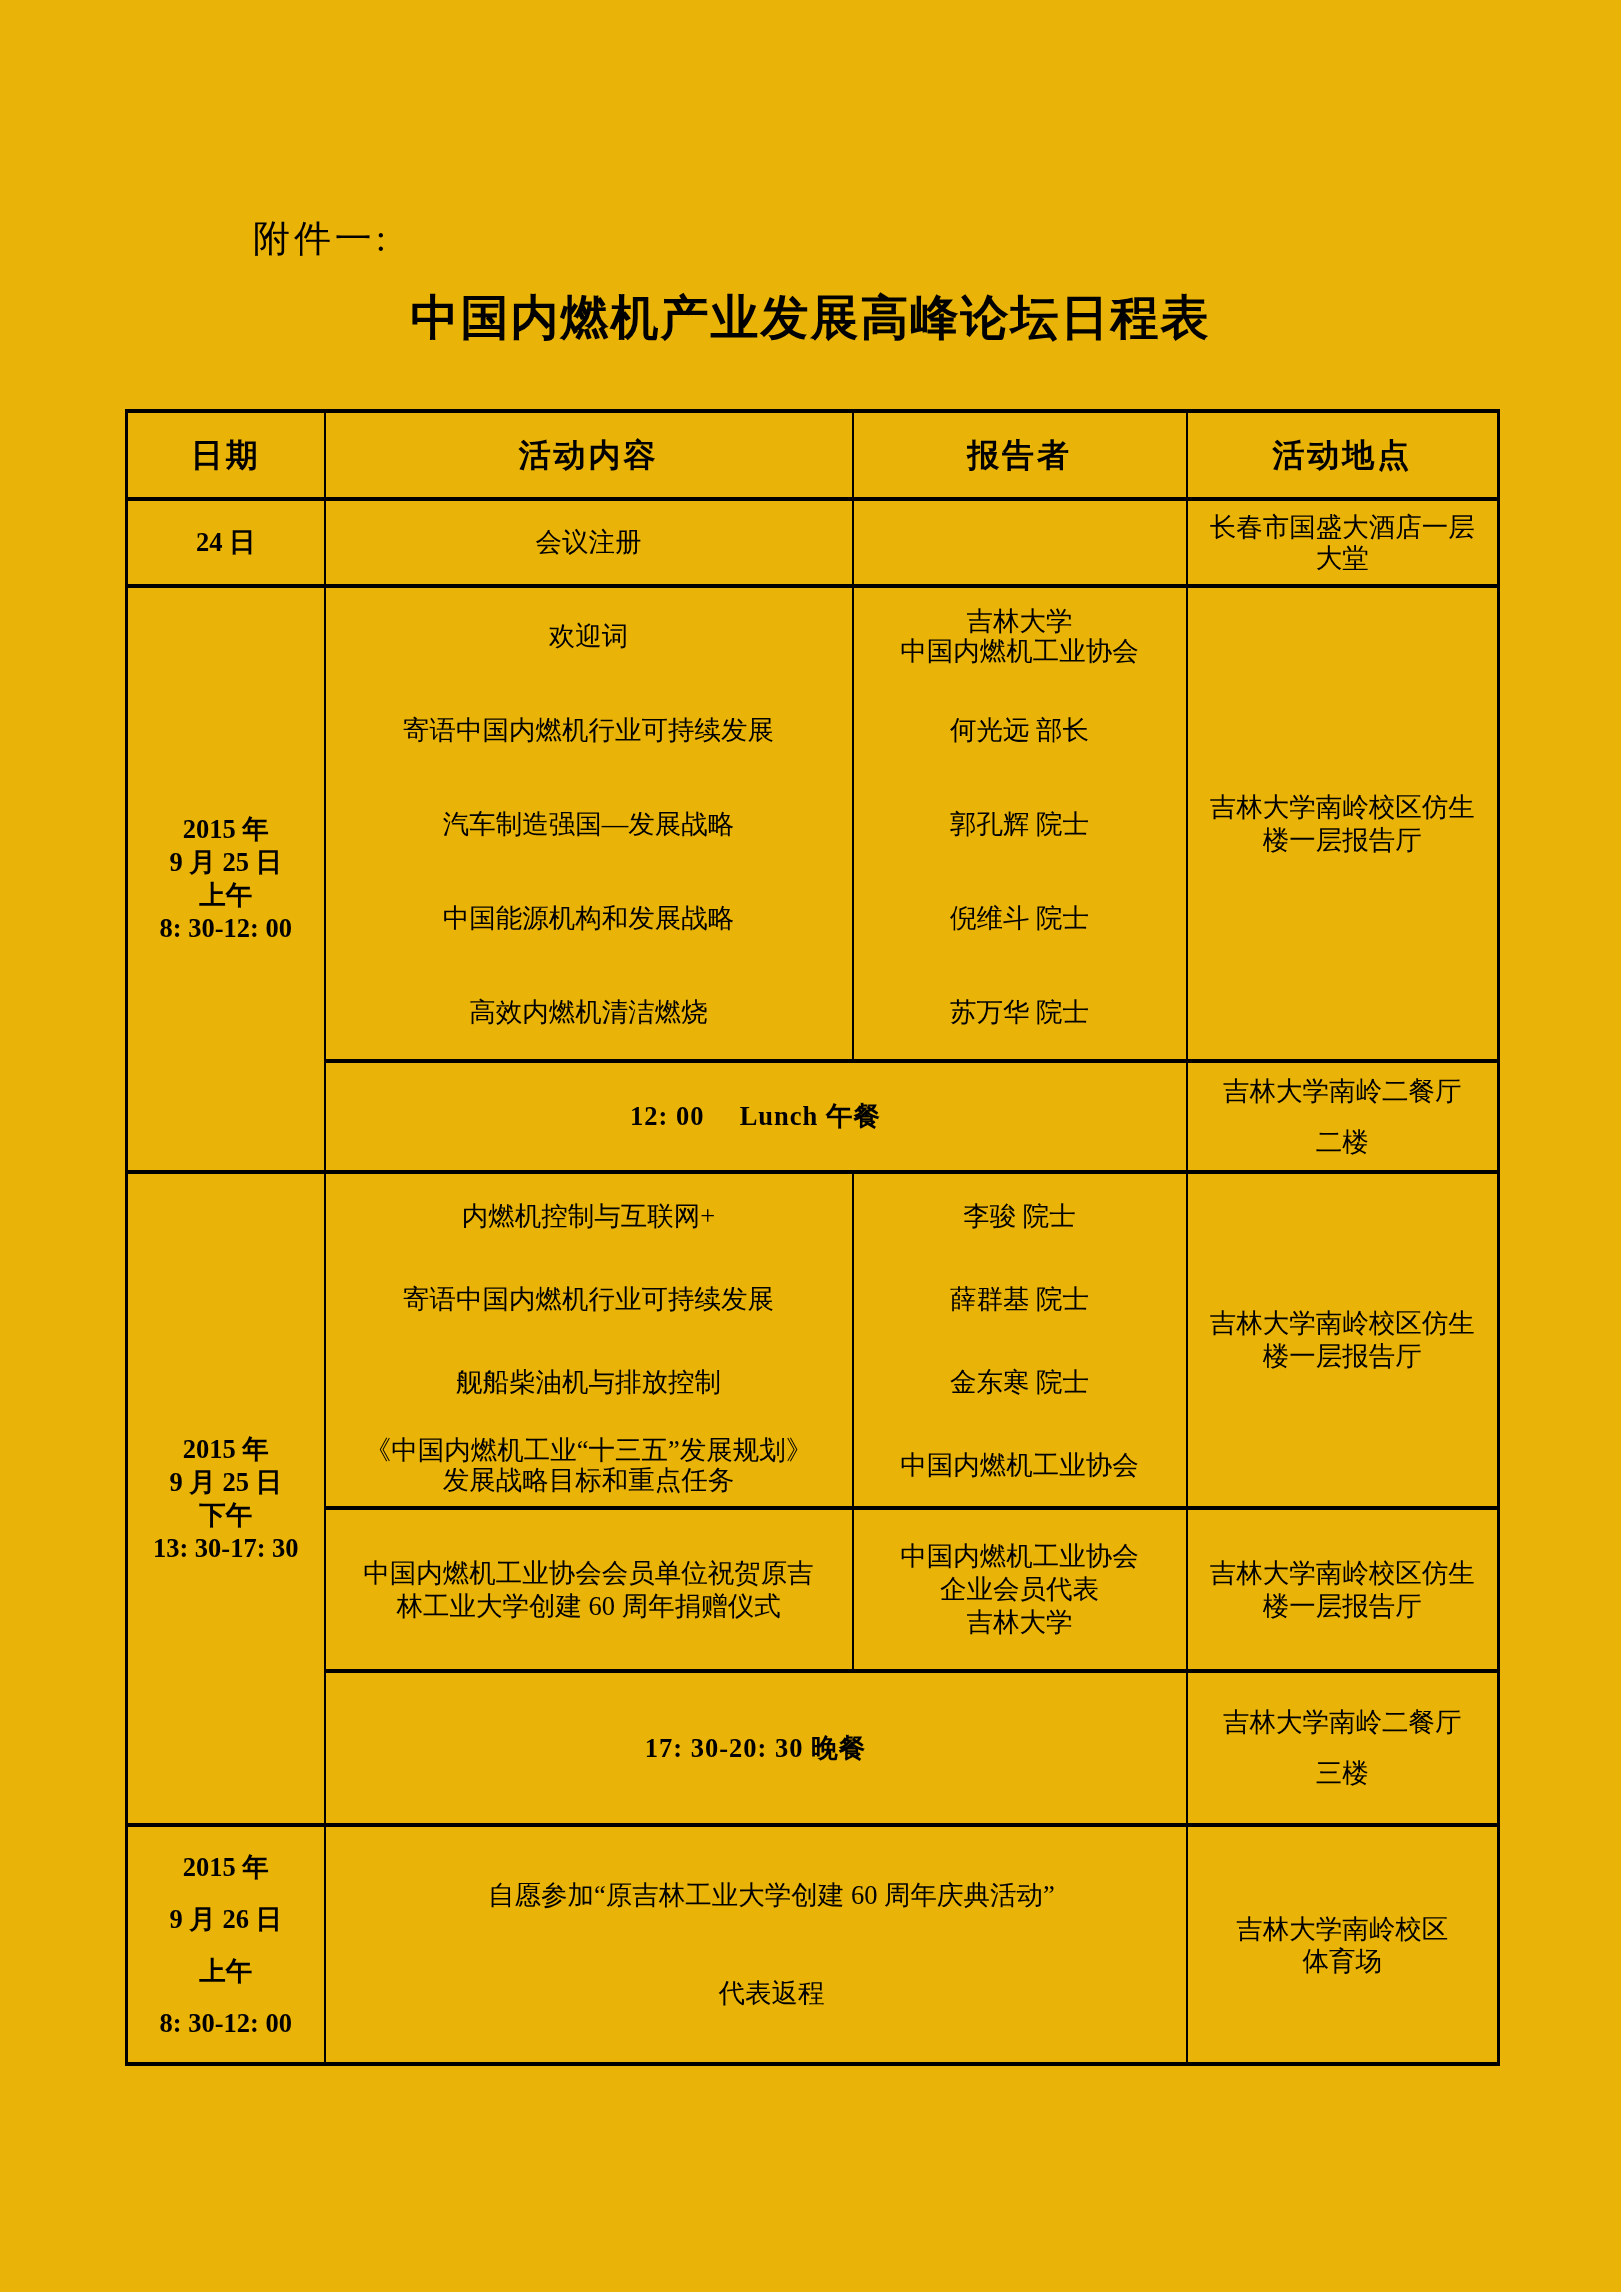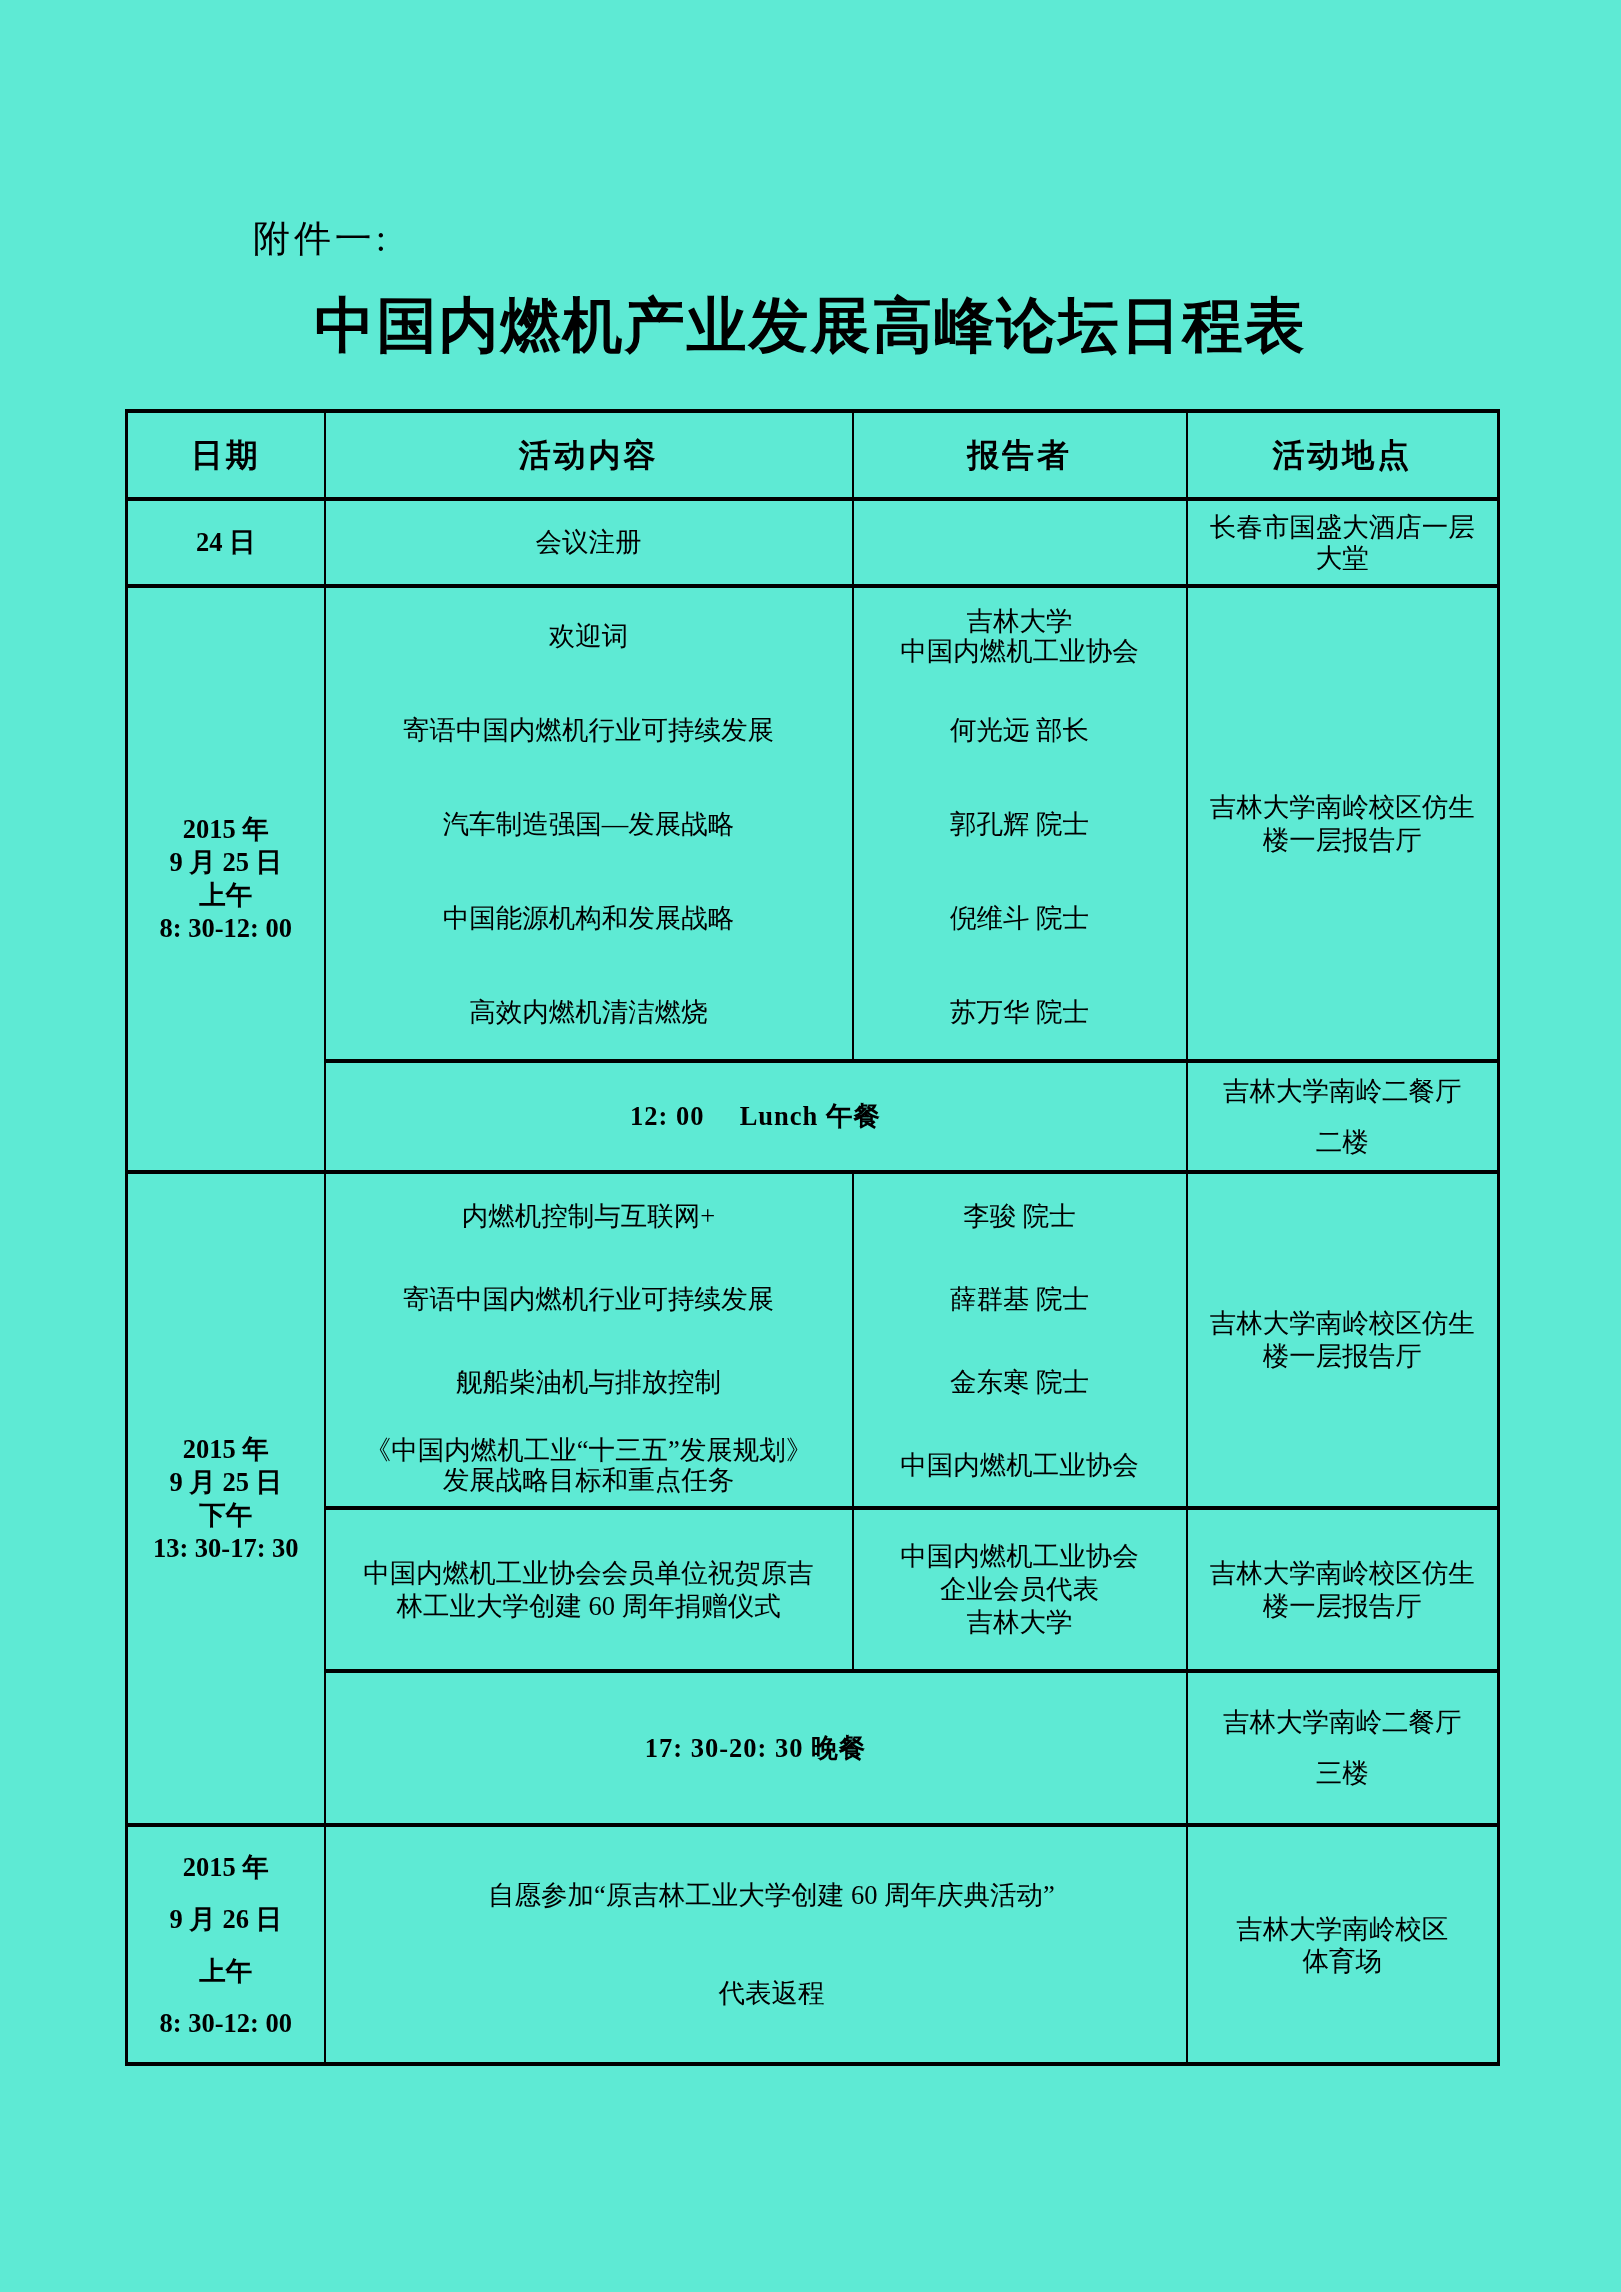--- a/index.html
+++ b/index.html
@@ -1,38 +1,38 @@
 <!DOCTYPE html>
 <html><head>
 <meta charset="utf-8">
 <style>
   html, body { margin: 0; padding: 0; background: #ffffff; }
   .page {
     position: relative;
     width: 1621px;
     height: 2293px;
-    background: #5eead4;
+    background: #eab308;
     color: #000000;
     font-family: "Liberation Serif", "DejaVu Serif", serif;
     overflow: hidden;
   }
   .attachment {
     position: absolute;
     left: 253px;
     top: 214px;
     font-size: 37px;
     letter-spacing: 3.9px;
   }
   .doc-title {
     position: absolute;
     left: 0;
     top: 286px;
     width: 100%;
     text-align: center;
-    font-size: 60px;
+    font-size: 48px;
     font-weight: bold;
     letter-spacing: 2px;
   }
   table.schedule {
     position: absolute;
     left: 125px;
     top: 409px;
     width: 1372px;
     border-collapse: collapse;
     table-layout: fixed;

